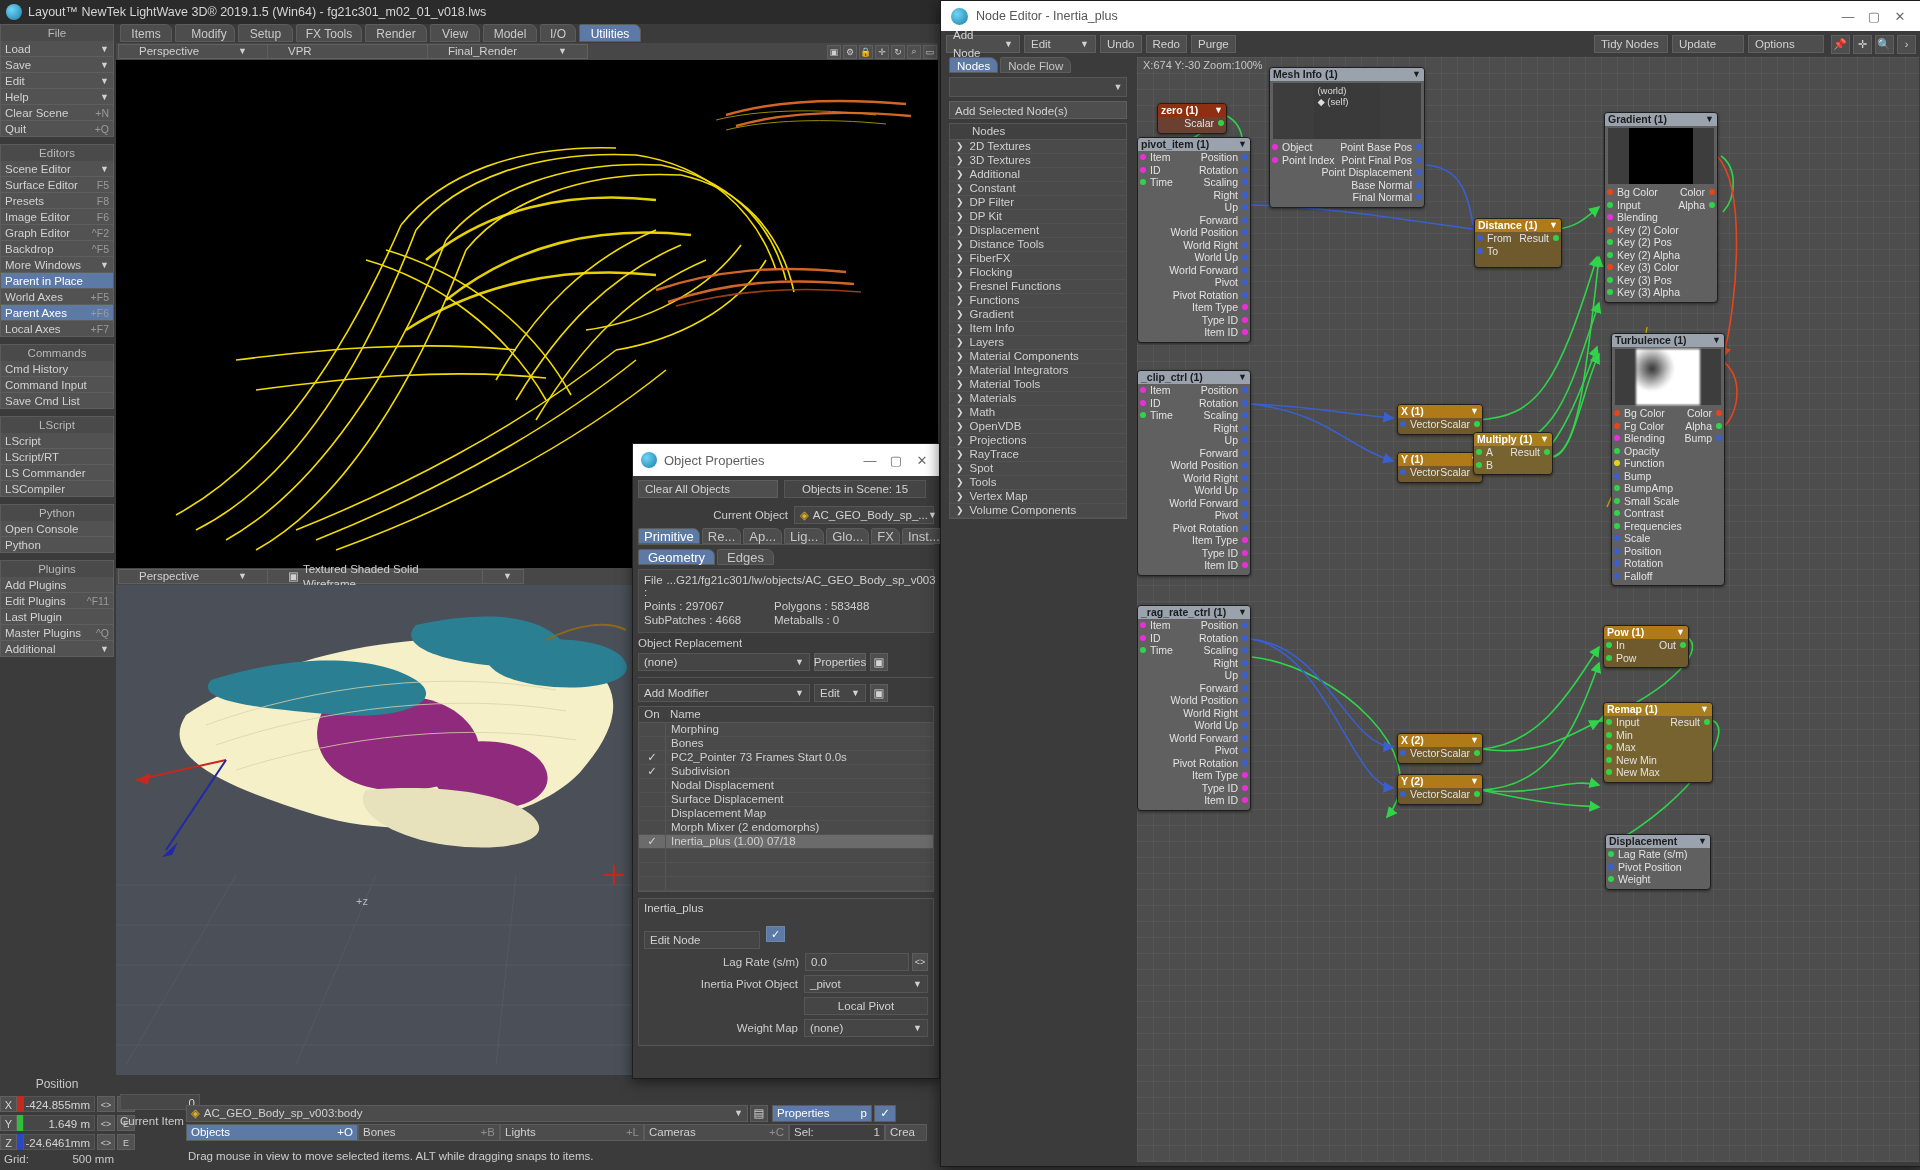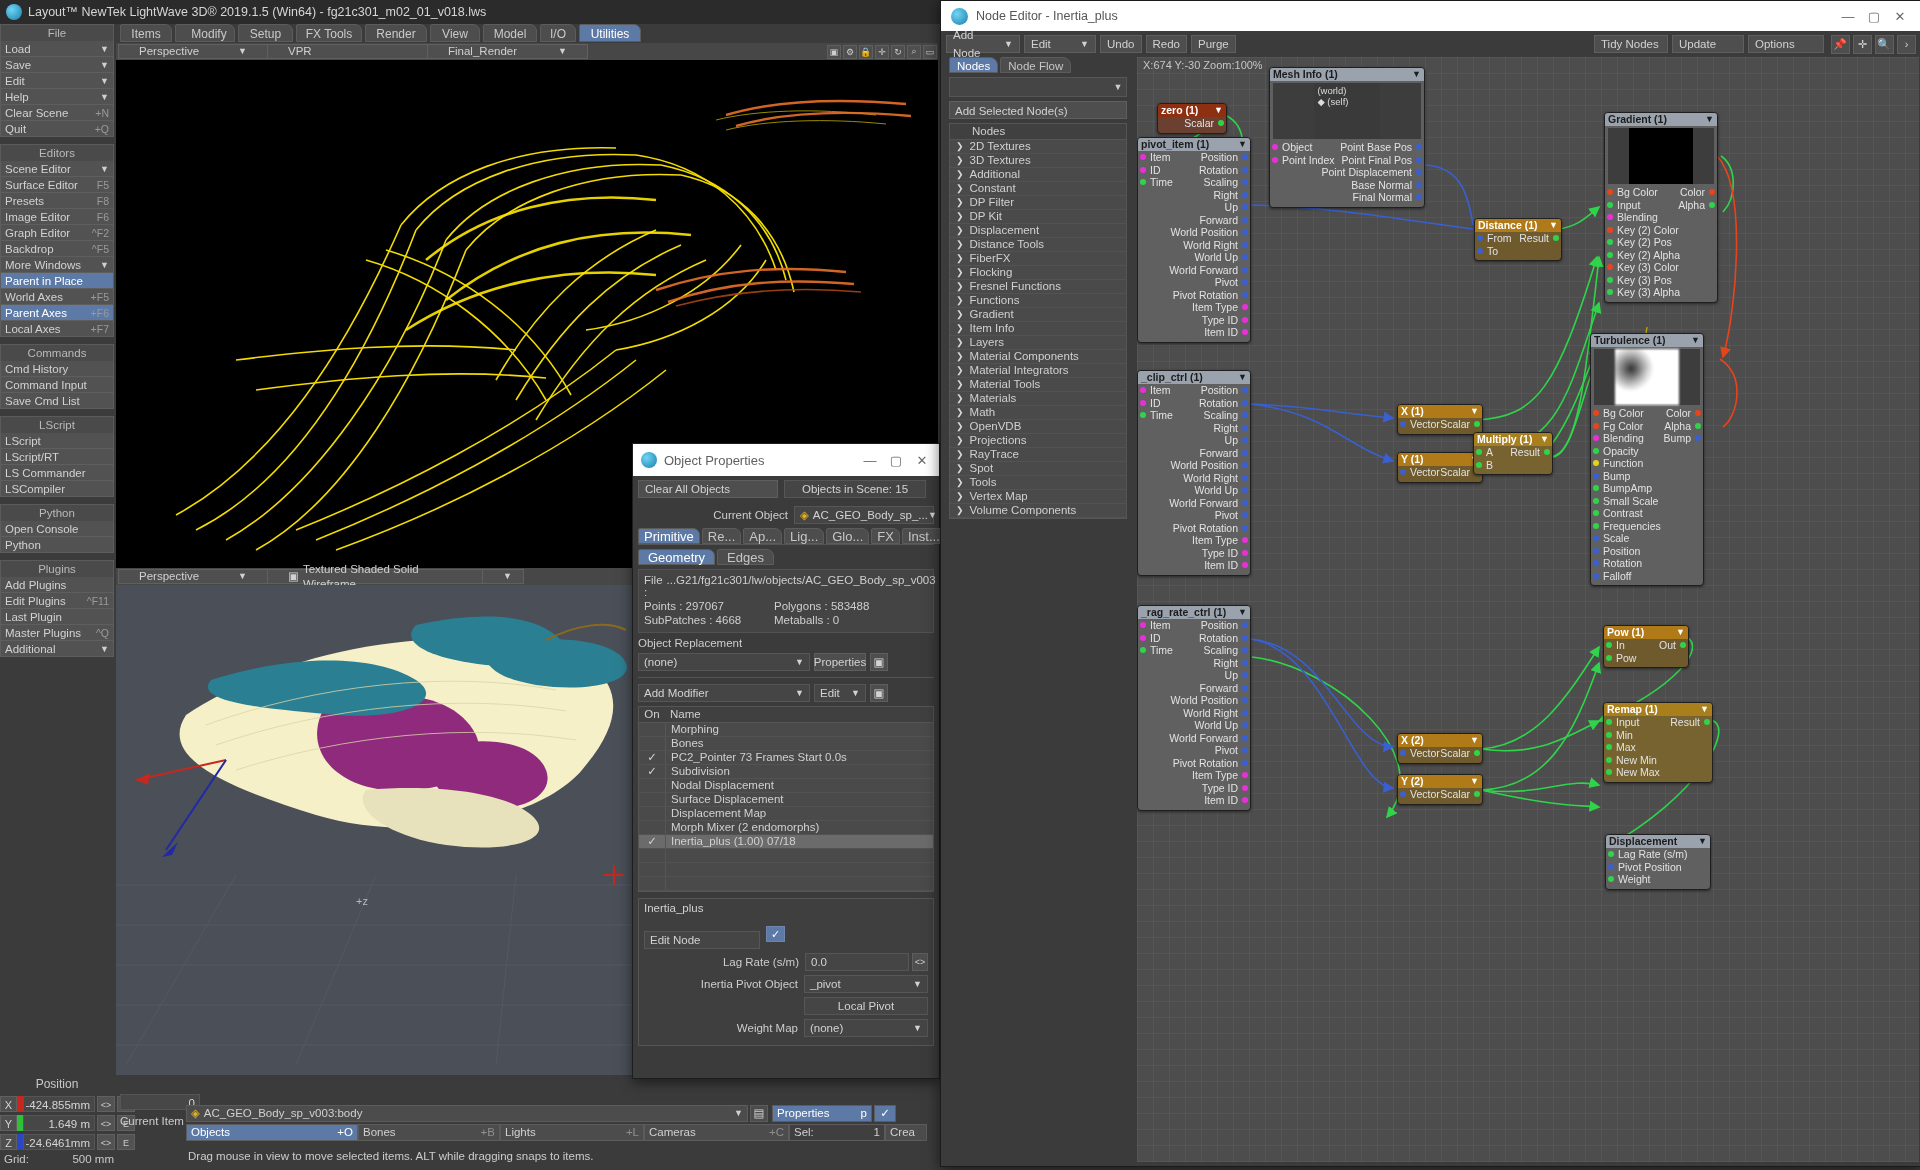--- a/index.html
+++ b/index.html
@@ -1104,21 +1104,21 @@
             </span>
           </div>
           <div class="prow">
             <span class="inp"></span>
             <span class="outp">
               <span class="pr">Final Normal</span>
               <span class="dot b"></span>
             </span>
           </div>
         </div>
-        <div class="node orange" style="left: 337px; top: 161px; width: 86px; padding-bottom: 3px;">
+        <div class="node orange" style="left: 337px; top: 161px; width: 86px; padding-bottom: 10px;">
           <div class="nhdr">
             <span>Distance (1)</span>
             <span class="chev">▼</span>
           </div>
           <div class="prow">
             <span class="inp">
               <span class="dot b"></span>
               <span class="pl">From</span>
             </span>
             <span class="outp">
@@ -1205,21 +1205,21 @@
             <span class="outp"></span>
           </div>
           <div class="prow">
             <span class="inp">
               <span class="dot g"></span>
               <span class="pl">Key (3) Alpha</span>
             </span>
             <span class="outp"></span>
           </div>
         </div>
-        <div class="node gray" style="left: 453px; top: 276px; width: 112px; padding-bottom: 3px;">
+        <div class="node gray" style="left: 474px; top: 276px; width: 112px; padding-bottom: 3px;">
           <div class="nhdr">
             <span>Turbulence (1)</span>
             <span class="chev">▼</span>
           </div>
           <div class="nprev" style="background: rgb(61, 61, 61);">
             <div style="margin:0 auto;width:60%;height:100%;background:radial-gradient(circle at 25% 35%,#1a1a1a 0,#ffffff 38%),radial-gradient(circle at 72% 20%,#ffffff 0,#555 40%),radial-gradient(circle at 60% 78%,#e8e8e8 0,#2a2a2a 45%),radial-gradient(circle at 15% 85%,#f0f0f0 0,#444 50%);background-blend-mode:screen,overlay,normal;filter:blur(1px);"></div>
           </div>
           <div class="prow">
             <span class="inp">
               <span class="dot r"></span>

